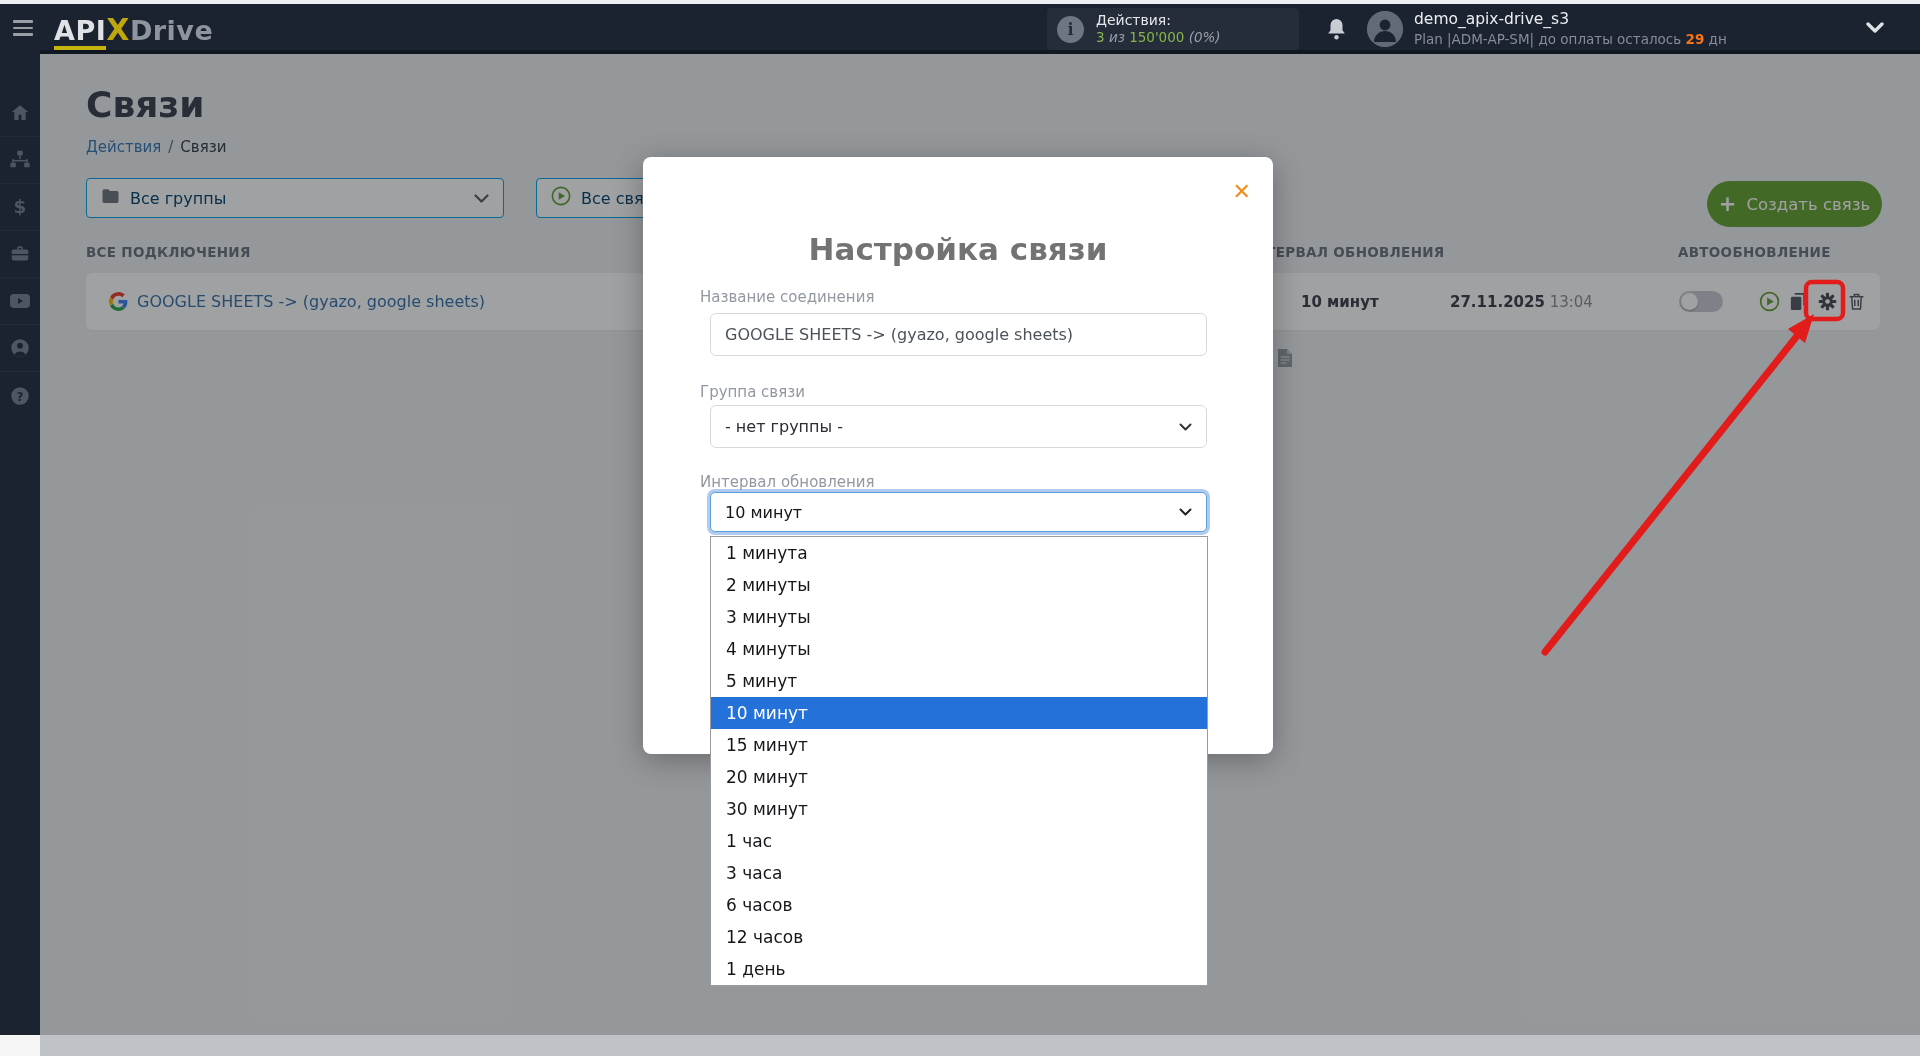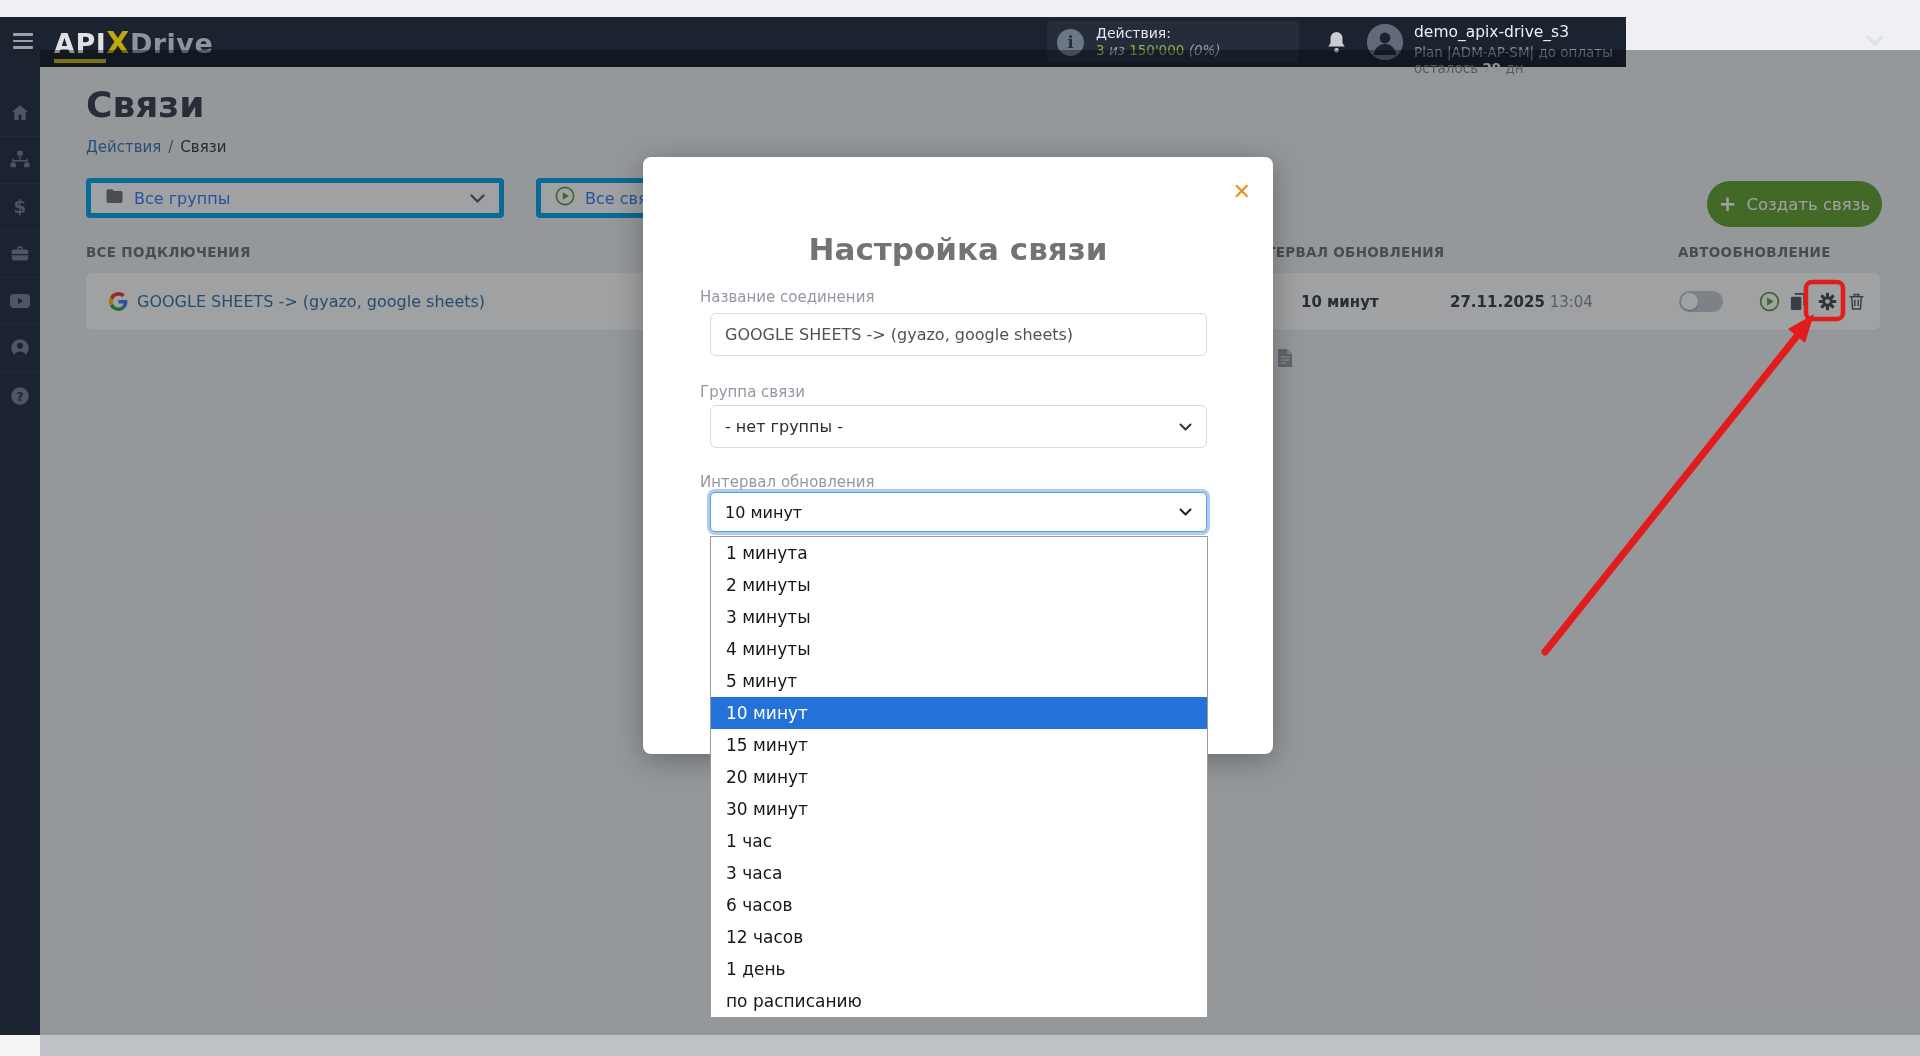--- a/index.html
+++ b/index.html
@@ -3,53 +3,53 @@
 <meta charset="utf-8">
 <style>
   * { box-sizing: border-box; margin: 0; padding: 0; }
   html,body { width:1920px; height:1056px; }
   body {
     position: relative; overflow: hidden;
     font-family: "DejaVu Sans", "Liberation Sans", sans-serif;
     background: #eef0f3;
   }
   
-  .topbar { position:absolute; left:0; top:17px; width:1626px; height:50px; background:#1b2230; z-index:5; }
+  .topbar { position:absolute; left:0; top:4px; width:1920px; height:50px; background:#1b2230; z-index:5; }
   .hamburger { position:absolute; left:13px; top:16px; width:22px; height:18px; cursor:pointer; }
   .hamburger span { display:block; width:20px; height:2.6px; background:#9aa0a8; margin-bottom:4px; border-radius:1px; }
   .logo { position:absolute; left:54px; top:8px; font-weight:bold; font-size:27px; letter-spacing:0.5px; }
   .logo .p1 { color:#dfe1e4; }
   .logo .p2 { color:#bfa70d; font-size:30px; }
   .logo .p3 { color:#8f959e; }
   .logo-underline { position:absolute; left:54px; top:42px; width:52px; height:3.5px; background:#c7b40e; }
   .actions-box { position:absolute; left:1047px; top:4px; width:252px; height:42px; background:#252c3a; border-radius:4px; display:flex; align-items:center; padding-left:10px; gap:12px; }
   .info-circle { width:27px; height:27px; border-radius:50%; background:#6d7684; color:#252c3a; font-weight:bold; font-size:16px; display:flex; align-items:center; justify-content:center; font-family:"DejaVu Serif", serif; }
   .actions-text { line-height:1.25; }
   .actions-line1 { color:#e6e8ea; font-size:14px; }
   .actions-line2 { font-size:13.5px; }
   .green-num { color:#88b54b; }
   .gray-it { color:#9aa0a8; font-style:italic; }
   .bell { position:absolute; left:1325px; top:13px; }
   .avatar { position:absolute; left:1367px; top:7px; width:36px; height:36px; border-radius:50%; background:#616a79; overflow:hidden; }
   .user-block { position:absolute; left:1414px; top:6px; }
   .user-name { color:#eceef0; font-size:15.5px; }
   .user-plan { color:#878d97; font-size:13.5px; margin-top:3px; }
-  .user-plan b { color:#e5e5e5; }
+  .user-plan b { color:#f97316; }
   .user-chevron { position:absolute; left:1866px; top:18px; }
   
   .sidebar { position:absolute; left:0; top:50px; width:40px; bottom:21px; background:#1b2230; z-index:5; padding-top:40px; }
   .side-item { height:47px; display:flex; align-items:center; justify-content:center; border-bottom:1px solid #242b38; cursor:pointer; }
   .side-item svg { display:block; }
   
   .content { position:absolute; left:40px; top:50px; right:0; bottom:21px; background:#eef0f3; }
   .page-title { position:absolute; left:46px; top:34px; font-size:36px; font-weight:bold; color:#3e4552; }
   .breadcrumb { position:absolute; left:46px; top:88px; font-size:15px; color:#3c424c; }
   .breadcrumb a { color:#3d7ab8; text-decoration:none; }
   .bc-sep { color:#6a7078; margin:0 7px; }
-  .filter-select { position:absolute; top:128px; height:40px; background:#fff; border:5px solid #0ea5e9; border-radius:4px; display:flex; align-items:center; padding:0 14px; gap:10px; font-size:16px; color:#3b82f6; cursor:pointer; }
+  .filter-select { position:absolute; top:128px; height:40px; background:#fff; border:1px solid #0ea5e9; border-radius:4px; display:flex; align-items:center; padding:0 14px; gap:10px; font-size:16px; color:#0c4a6e; cursor:pointer; }
   .filter-groups { left:46px; width:418px; }
   .filter-links  { left:496px; width:430px; }
   .filter-select .chev { margin-left:auto; }
   .create-btn { position:absolute; left:1667px; top:131px; width:175px; height:46px; border:none; border-radius:23px; background:#69a538; color:#fff; font-size:16.5px; font-family:inherit; display:flex; align-items:center; justify-content:center; gap:10px; cursor:pointer; }
   .create-btn .plus { font-size:21px; font-weight:bold; line-height:1; }
   .tbl-head { position:absolute; top:194px; font-size:13.5px; font-weight:bold; color:#70757e; letter-spacing:0.3px;text-align:right; }
   .th-conn { left:46px; } .th-interval { left:1203px; } .th-date { left:1410px;margin-top:36px; } .th-auto { left:1638px; }
   .conn-card { position:absolute; left:46px; top:223px; width:1794px; height:57px; background:#fff; border-radius:6px; box-shadow:0 1px 2px rgba(0,0,0,0.04); }
   .conn-name { position:absolute; left:51px; top:19px; font-size:16px; color:#3d76ab; text-decoration:none; }
   .g-icon { position:absolute; left:23px; top:19px; }
@@ -337,20 +337,19 @@
     <div class="opt">5 минут</div>
     <div class="opt sel">10 минут</div>
     <div class="opt">15 минут</div>
     <div class="opt">20 минут</div>
     <div class="opt">30 минут</div>
     <div class="opt">1 час</div>
     <div class="opt">3 часа</div>
     <div class="opt">6 часов</div>
     <div class="opt">12 часов</div>
     <div class="opt">1 день</div>
-    <div class="opt">по расписанию</div>
   </div>
 
 <svg class="annotations">
   <rect x="1806" y="282" width="37" height="37" rx="6" fill="none" stroke="#e21b1b" stroke-width="4.5"></rect>
   <line x1="1545" y1="652" x2="1797" y2="336" stroke="#e21b1b" stroke-width="7" stroke-linecap="round"></line>
   <polygon points="1814,314 1805,343 1788,329" fill="#e21b1b"></polygon>
 </svg>
 
 </body></html>

